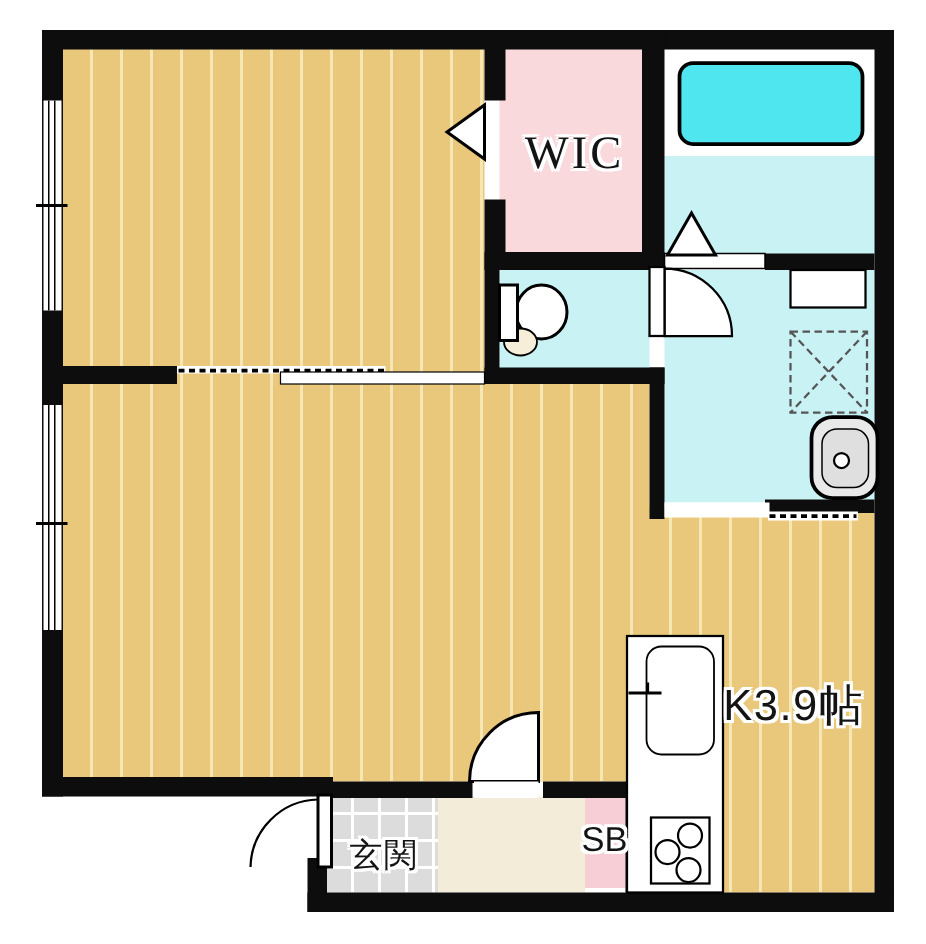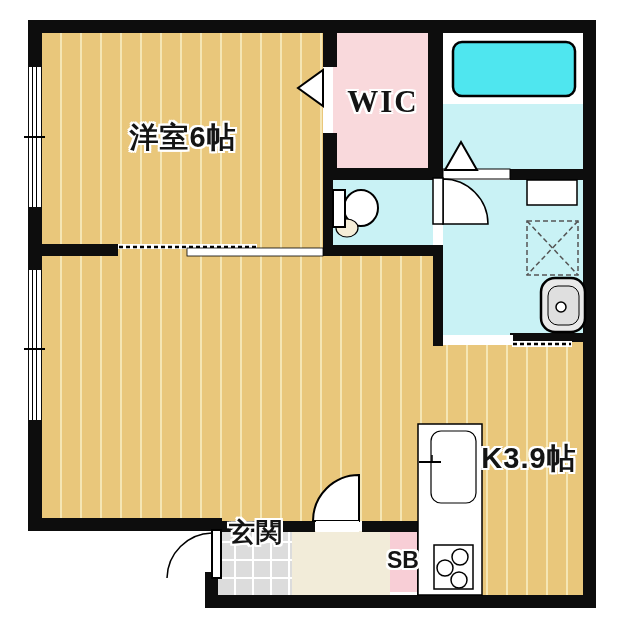--- a/index.html
+++ b/index.html
@@ -17,21 +17,21 @@
   .room-hall{background:var(--hall-cream);}
   .room-sb{background:var(--sb-pink);}
   
   .w{position:absolute;background:var(--wall-black);}
   
   .win{position:absolute;background:#fff;}
   .win .p1,.win .p2{position:absolute;top:0;bottom:0;width:1px;background:#000;}
   .win .p1{left:3px;} .win .p2{left:7px;}
   .tick{position:absolute;background:#000;height:2px;width:21px;}
   
-  .lbl{position:absolute;transform:translate(-50%,-50%);color:#141414;font-weight:bold;
+  .lbl{position:absolute;transform:translate(-50%,-50%);color:#141414;font-weight:normal;
        white-space:nowrap;letter-spacing:1px;z-index:30;
        text-shadow:-2px 0 #fff,2px 0 #fff,0 -2px #fff,0 2px #fff,-2px -2px #fff,2px 2px #fff,-2px 2px #fff,2px -2px #fff,-1px -1px #fff,1px 1px #fff;}
   .lbl-serif{font-family:"Liberation Serif","DejaVu Serif",serif;letter-spacing:2px;}
   svg.overlay{position:absolute;left:0;top:0;z-index:20;}
   svg .white-fill{fill:#fff;stroke:#000;}
   svg .thin{stroke-width:1.5;}
   svg .tub{fill:var(--tub-cyan);stroke:#000;stroke-width:2.5;}
   svg .dash{stroke:#000;stroke-width:2.5;fill:none;stroke-dasharray:4 3;}
   svg .pan{stroke:#555;stroke-width:1.5;fill:none;stroke-dasharray:5 3;}
   svg .basin-o{fill:var(--basin-gray);stroke:#000;stroke-width:2.5;}
@@ -128,18 +128,17 @@
     <rect x="418" y="424" width="64" height="171" fill="#fff" stroke="#000" stroke-width="1.5"></rect>
     <rect x="431" y="431" width="45" height="72" rx="10" fill="#fff" stroke="#000" stroke-width="1.2"></rect>
     <line x1="419" y1="462" x2="441" y2="462" stroke="#000" stroke-width="2"></line>
     <line x1="432" y1="455" x2="432" y2="462" stroke="#000" stroke-width="1.5"></line>
     <rect x="434" y="545" width="39" height="44" fill="#fff" stroke="#000" stroke-width="1.5"></rect>
     <circle cx="460" cy="557" r="8" fill="#fff" stroke="#000" stroke-width="1.5"></circle>
     <circle cx="445" cy="568" r="8" fill="#fff" stroke="#000" stroke-width="1.5"></circle>
     <circle cx="459" cy="580" r="8" fill="#fff" stroke="#000" stroke-width="1.5"></circle>
   </svg>
 
-  <div class="lbl" style="left:183px;top:138px;font-size:29px;">洋室6帖</div>
   <div class="lbl lbl-serif" style="left:383px;top:102px;font-size:31px;">WIC</div>
-  <div class="lbl" style="left:529px;top:459px;font-size:29px;">K3.9帖</div>
-  <div class="lbl" style="left:256px;top:532px;font-size:26px;">玄関</div>
+  <div class="lbl" style="left:529px;top:471px;font-size:29px;">K3.9帖</div>
+  <div class="lbl" style="left:256px;top:570px;font-size:22px;">玄関</div>
   <div class="lbl" style="left:403px;top:560px;font-size:23px;letter-spacing:0;">SB</div>
 </div>
 
 </body></html>

